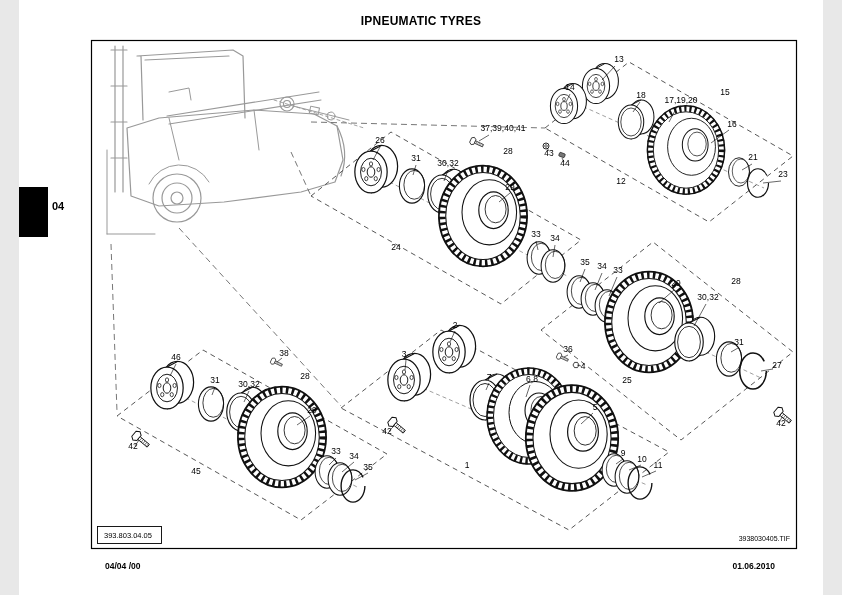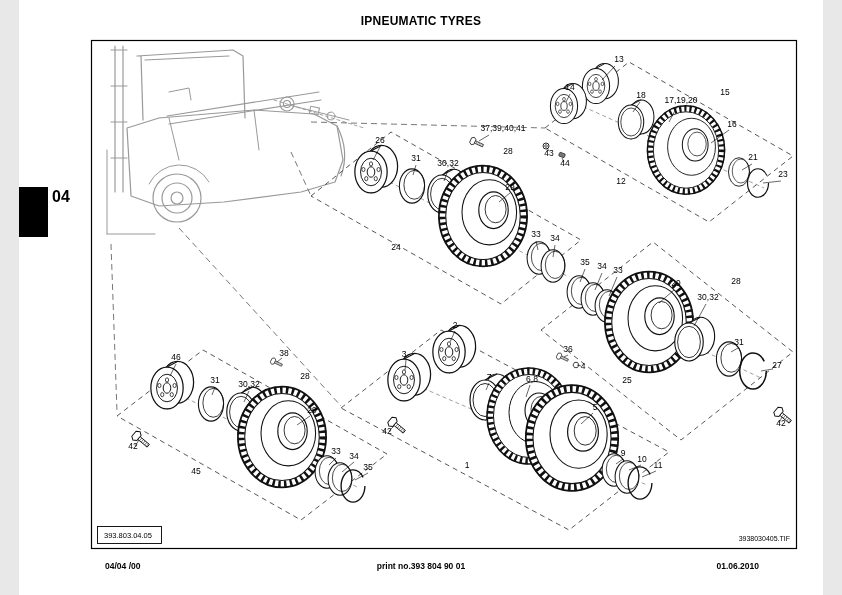--- a/index.html
+++ b/index.html
@@ -6,25 +6,25 @@
   .page {
     position:relative; width:804px; height:595px; background:#fff;
     overflow:hidden; font-family:"Liberation Sans", sans-serif; color:#000;
     margin:0 auto;
   }
   .title {
     position:absolute; top:14px; left:0; right:0; text-align:center;
     font-size:12px; font-weight:bold; letter-spacing:0.2px;
   }
   .section-tab { position:absolute; left:0; top:187px; width:29px; height:50px; background:#000; }
-  .section-num { position:absolute; left:33px; top:188px; font-size:16px; font-weight:bold; }
+  .section-num { position:absolute; left:33px; top:200px; font-size:11px; font-weight:bold; }
   .footer { position:absolute; top:561px; font-size:8.5px; font-weight:bold; }
   .footer.left   { left:86px; }
   .footer.center { left:0; right:0; text-align:center; }
-  .footer.right  { right:64px; }
+  .footer.right  { right:48px; }
   svg.diagram { position:absolute; left:0; top:0; }
   .part-label { font-family:"Liberation Sans", sans-serif; font-size:8.5px; fill:#000; text-anchor:middle; }
   .code-text  { font-family:"Liberation Sans", sans-serif; font-size:7.5px; fill:#000; }
   .tif-text   { font-family:"Liberation Sans", sans-serif; font-size:7px; fill:#000; text-anchor:end; }
 </style>
 </head>
 <body>
 
 <div class="page">
 
@@ -283,16 +283,15 @@
         <text x="576" y="410" class="part-label">5</text>
         <text x="368" y="434" class="part-label">42</text>
         <text x="448" y="468" class="part-label">1</text>
         <text x="604" y="456" class="part-label">9</text>
         <text x="623" y="462" class="part-label">10</text>
         <text x="639" y="468" class="part-label">11</text>
       </g>
   </svg>
 
   <div class="footer left">04/04 /00</div>
-  <div class="footer center">print no.393 804 90 01</div>
   <div class="footer right">01.06.2010</div>
 
 </div>
 
 </body></html>

